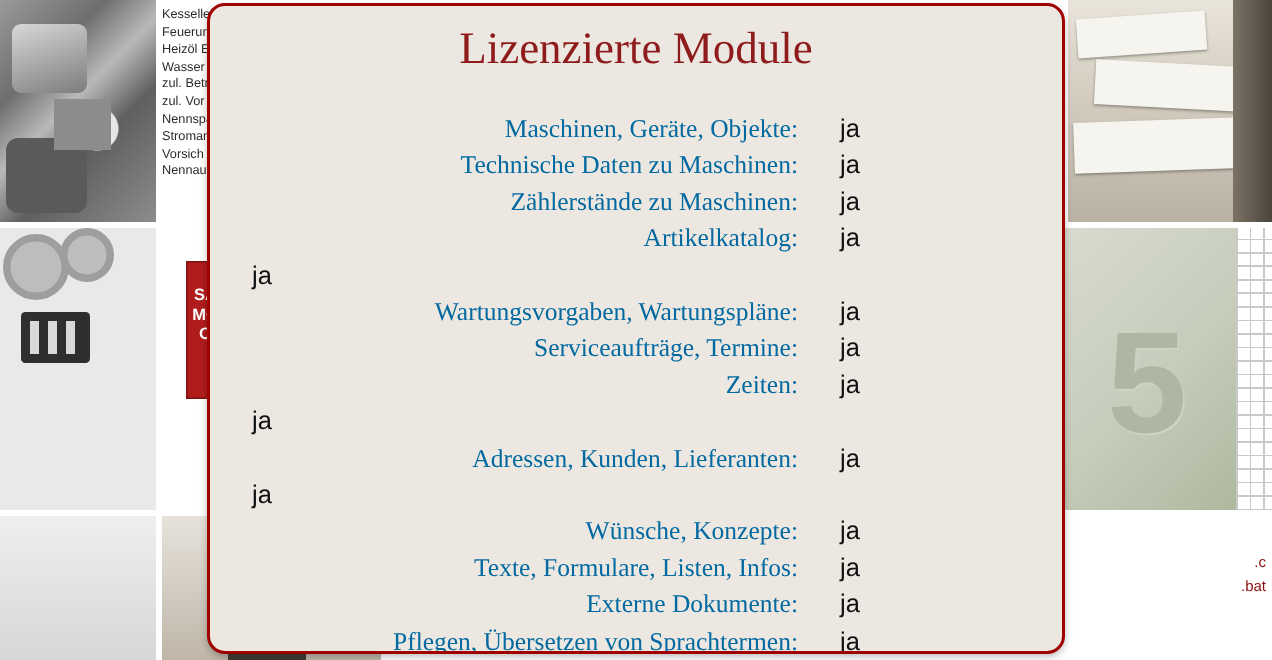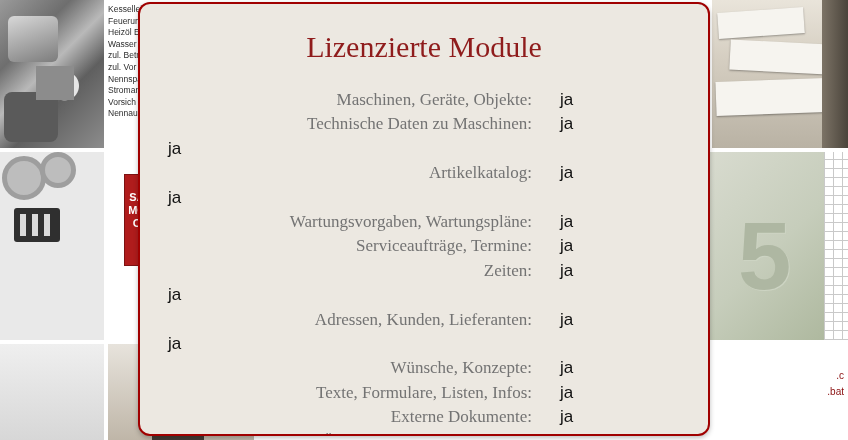--- a/index.html
+++ b/index.html
@@ -203,38 +203,38 @@
     border-radius: 12px;
     box-sizing: border-box;
     box-shadow: 0 2px 5px rgba(0,0,0,.25);
     overflow: hidden;
   }
   .dialog-title {
     text-align: center;
     color: #8f1c1c;
     font-size: 30px;
     font-family: "Liberation Serif", serif;
-    margin-top: 26px;
+    margin-top: 12px;
     margin-bottom: 0;
     font-weight: normal;
   }
   .module-list {
     margin-top: 24px;
     padding: 0 0 0 0;
   }
   .module-row {
     display: flex;
     align-items: baseline;
     line-height: 24.4px;
   }
   .module-label {
     width: 392px;
     text-align: right;
     font-size: 17px;
-    color: #737373;
+    color: #0369a1;
     font-family: "Liberation Serif", serif;
     white-space: nowrap;
   }
   .module-value {
     margin-left: 28px;
     font-size: 17px;
     color: #111111;
     font-family: Liberation Sans, sans-serif;
   }
 </style>
@@ -307,20 +307,21 @@
 
       <div class="module-row">
         <span class="module-label">Maschinen, Geräte, Objekte:</span>
         <span class="module-value">ja</span>
       </div>
       <div class="module-row">
         <span class="module-label">Technische Daten zu Maschinen:</span>
         <span class="module-value">ja</span>
       </div>
       <div class="module-row">
+        <span class="module-label">Zählerstände zu Maschinen:</span>
         <span class="module-value">ja</span>
       </div>
       <div class="module-row">
         <span class="module-label">Artikelkatalog:</span>
         <span class="module-value">ja</span>
       </div>
       <div class="module-row">
         <span class="module-value">ja</span>
       </div>
       <div class="module-row">

